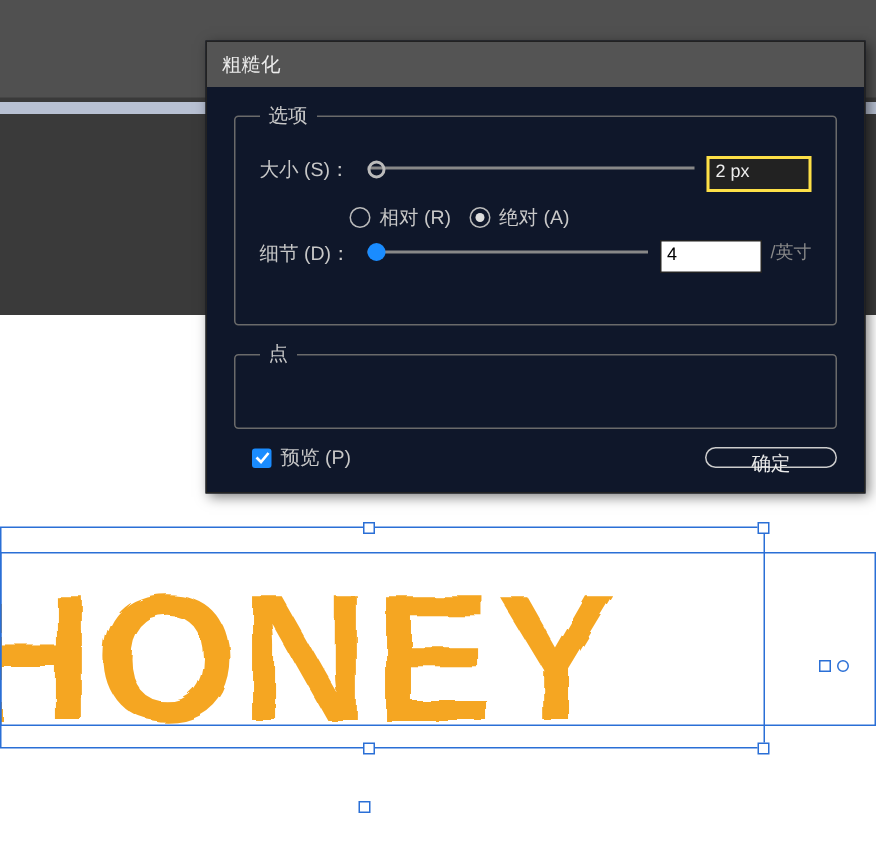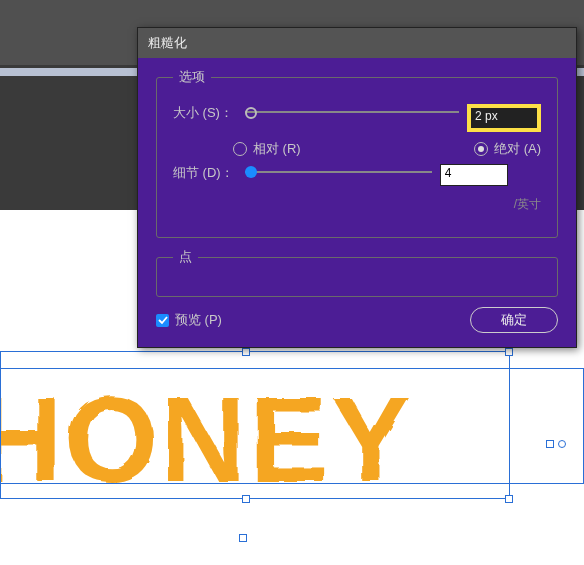--- a/index.html
+++ b/index.html
@@ -1,43 +1,43 @@
 <!DOCTYPE html>
 <html><head>
 <meta charset="utf-8">
 <style>
   html,body{margin:0;padding:0;width:584px;height:565px;font-family:"Microsoft YaHei",Arial,sans-serif;font-size:13px;background:#fff;overflow:hidden;}
   .bg-dark{position:absolute;left:0;top:0;width:100%;height:210px;background:#3a3a3a;}
   .bg-dark2{position:absolute;left:0;top:0;width:100%;height:65px;background:#505050;}
   .stripe{position:absolute;left:0;top:68px;width:100%;height:8px;background:#c7d0e4;opacity:.9;}
-  .dialog{position:absolute;left:137px;top:27px;width:438px;background:#4c1d95;border:1px solid #222;box-shadow:2px 2px 8px rgba(0,0,0,.5);}
+  .dialog{position:absolute;left:137px;top:27px;width:438px;background:#0f172a;border:1px solid #222;box-shadow:2px 2px 8px rgba(0,0,0,.5);}
   .titlebar{background:#545454;padding:6px 10px;color:#eee;font-size:13px;}
   .body{padding:10px 18px 14px 18px;}
-  fieldset{border:1px solid #6a6a6a;border-radius:3px;padding:12px 16px 18px 16px;margin:0 0 10px 0;color:#c8c8c8;}
+  fieldset{border:1px solid #6a6a6a;border-radius:3px;padding:12px 16px 28px 16px;margin:0 0 10px 0;color:#c8c8c8;}
   legend{padding:0 6px;color:#c8c8c8;font-size:13px;}
   .row{display:flex;align-items:flex-start;margin:6px 0;}
   .lbl{color:#c8c8c8;min-width:72px;font-size:13px;}
   .slider{position:relative;flex:1;height:16px;}
   .track{position:absolute;left:0;right:0;top:7px;height:2px;background:#888;}
   .thumb{position:absolute;top:2px;width:12px;height:12px;border-radius:50%;}
   .thumb.hollow{border:2px solid #bbb;background:transparent;width:8px;height:8px;top:3px;}
   .thumb.blue{background:#1a8cff;}
   .valbox{width:58px;height:18px;background:#fff;border:1px solid #222;color:#000;font-size:12px;padding:1px 4px;margin-left:8px;}
-  .valboxdark{width:58px;height:18px;background:#222;border:4px solid #fde047;color:#eee;font-size:12px;padding:1px 4px;margin-left:8px;}
-  .unit{color:#8a8a8a;margin-left:6px;font-size:12px;margin-top:32px;}
-  .radio-row{display:flex;gap:26px;justify-content:space-between;margin:8px 0 2px 60px;color:#c8c8c8;}
+  .valboxdark{width:58px;height:18px;background:#222;border:2px solid #fde047;color:#eee;font-size:12px;padding:1px 4px;margin-left:8px;}
+  .unit{color:#8a8a8a;margin-left:6px;font-size:12px;}
+  .radio-row{display:flex;gap:12px;justify-content:flex-start;margin:8px 0 2px 60px;color:#c8c8c8;}
   .radio{display:flex;align-items:center;gap:6px;cursor:pointer;}
   .ro{width:12px;height:12px;border:1.5px solid #bbb;border-radius:50%;display:flex;align-items:center;justify-content:center;}
   .ro .dot{width:6px;height:6px;border-radius:50%;background:#ddd;}
-  .footer{display:flex;align-items:center;justify-content:space-between;margin-top:6px;}
+  .footer{display:flex;align-items:center;justify-content:space-between;margin-top:6px;margin-left:12px;}
   .chk{display:flex;align-items:center;gap:6px;color:#c8c8c8;cursor:pointer;}
   .cb{width:13px;height:13px;background:#1a8cff;border-radius:2px;display:flex;align-items:center;justify-content:center;}
   .cb svg{width:10px;height:10px;}
   .btns{display:flex;gap:10px;}
-  .btn{border:1.5px solid #ccc;color:#eaeaea;background:transparent;border-radius:14px;width:88px;height:26px;font-size:13px;font-family:inherit;cursor:pointer;}
+  .btn{border:1.5px solid #ccc;color:#eaeaea;background:transparent;border-radius:14px;width:88px;height:14px;font-size:13px;font-family:inherit;cursor:pointer;}
   .sel{position:absolute;border:1px solid #2a6fd6;}
   .hdl{position:absolute;width:6px;height:6px;background:#fff;border:1px solid #2a6fd6;}
   .honey{position:absolute;left:-24px;top:370px;font-size:120px;font-weight:800;color:#f5a623;letter-spacing:2px;font-family:Arial,sans-serif;}
   .honey span{filter:url(#rough);}
 </style>
 </head>
 <body>
 
 <div class="bg-dark"></div>
 <div class="bg-dark2"></div>

